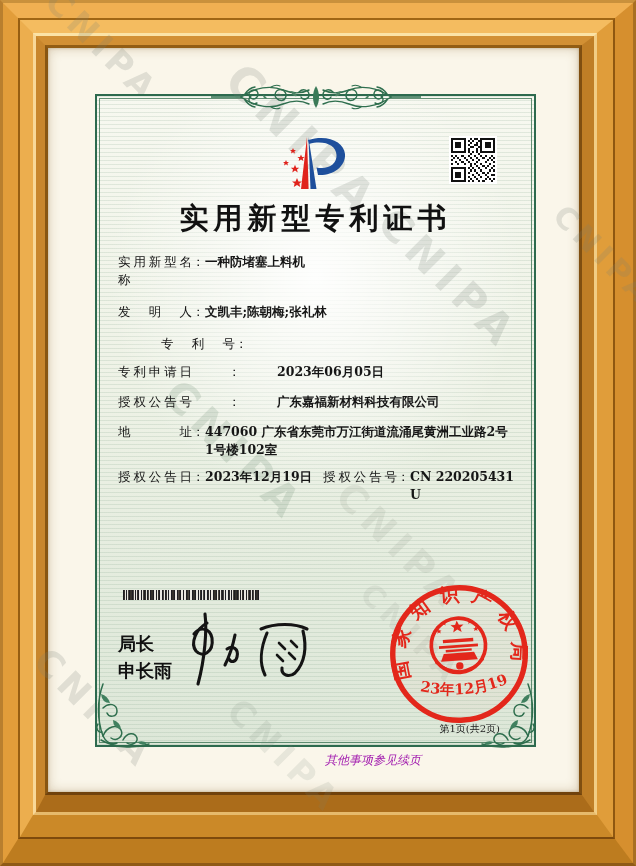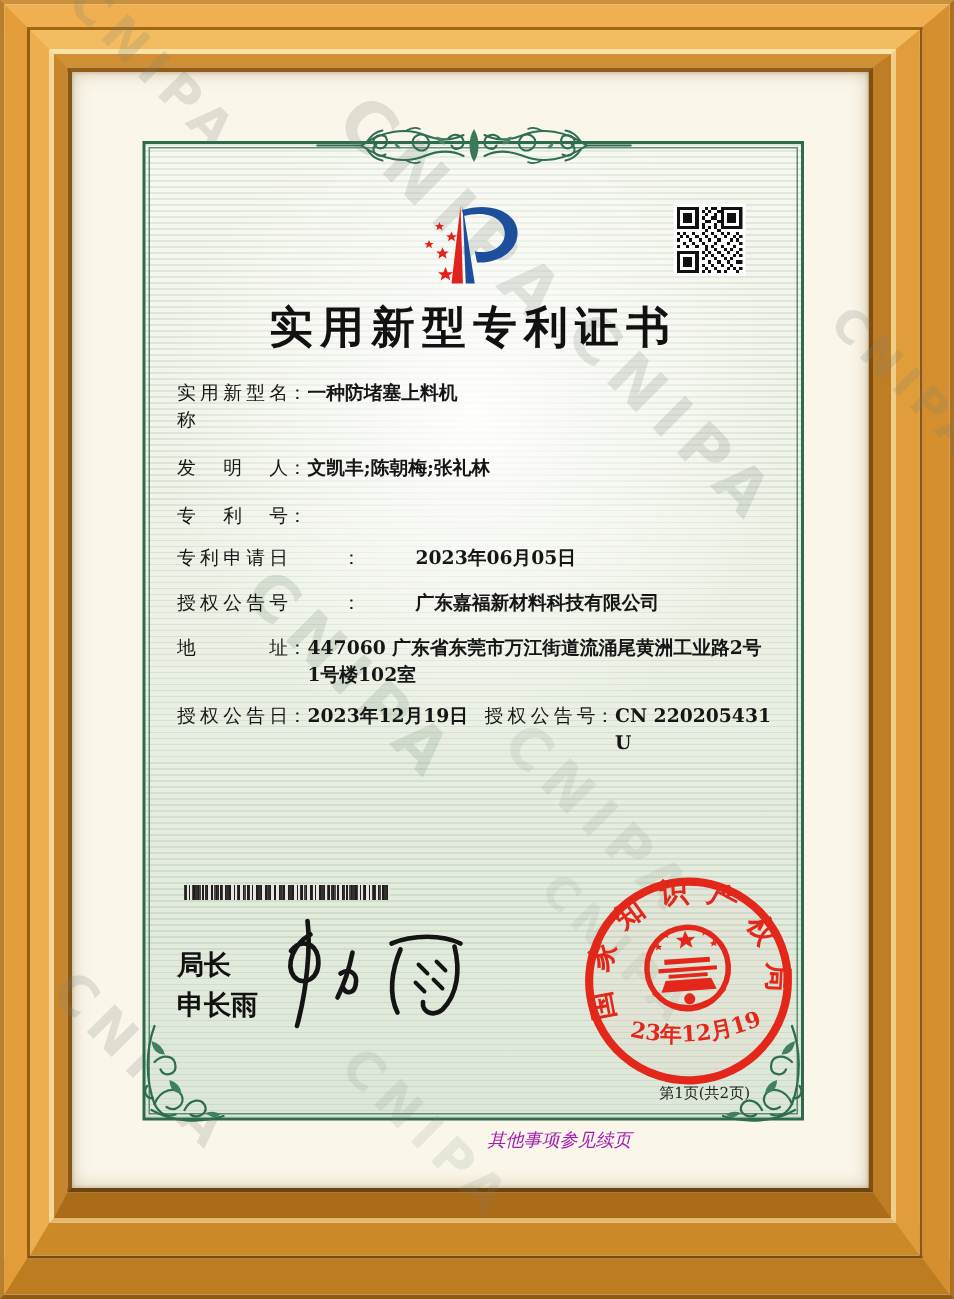--- a/index.html
+++ b/index.html
@@ -40,21 +40,21 @@
   .qr{position:absolute;left:352px;top:40px;background:#fff;padding:2px;}
   .title{position:absolute;left:0;right:0;top:103px;text-align:center;font-size:29px;font-weight:700;
          letter-spacing:5px;color:#111;}
 
   
   .fields{position:absolute;left:21px;right:18px;top:157px;font-size:12.5px;color:#161616;}
   .frow{display:flex;align-items:flex-start;line-height:18px;}
   .lbl{display:inline-block;width:74px;text-align:justify;text-align-last:justify;flex:none;}
   .col{flex:none;width:13px;}
   .val{font-weight:700;flex:1;}
-  .m14{margin-bottom:14px;} .m10{margin-bottom:10px;} .m12{margin-bottom:12px;gap:36px;} .m9{margin-bottom:9px;}
+  .m14{margin-bottom:14px;} .m10{margin-bottom:10px;margin-left:43px;} .m12{margin-bottom:12px;gap:36px;} .m9{margin-bottom:9px;}
   .pairv{font-weight:700;width:118px;flex:none;}
 
   
   .paras{position:absolute;left:28px;right:23px;top:371px;font-size:11.3px;line-height:19.5px;
          font-style:italic;color:#1b1b1b;text-align:justify;}
   .paras p{margin:0 0 4px 0;text-indent:2em;}
 
   
   .barcode{position:absolute;left:26px;top:494px;width:137px;height:10px;
      background:

